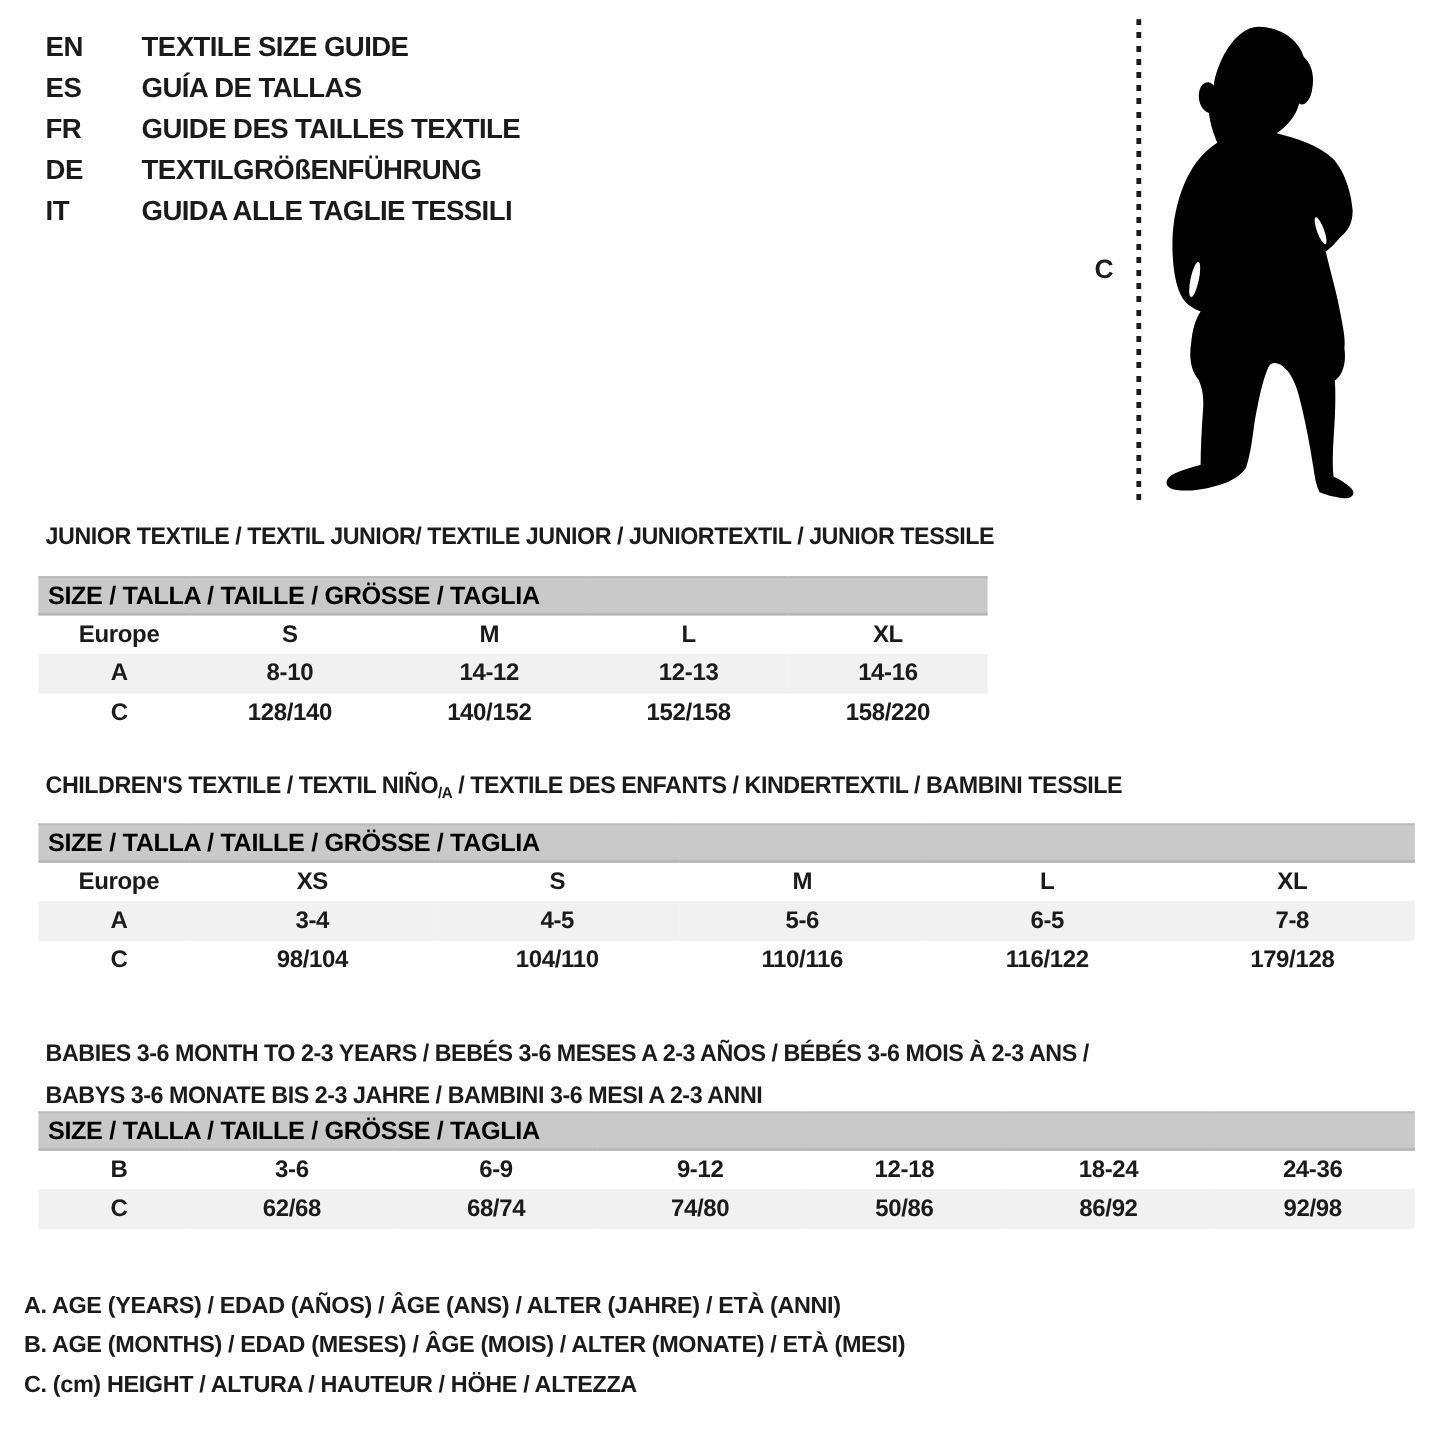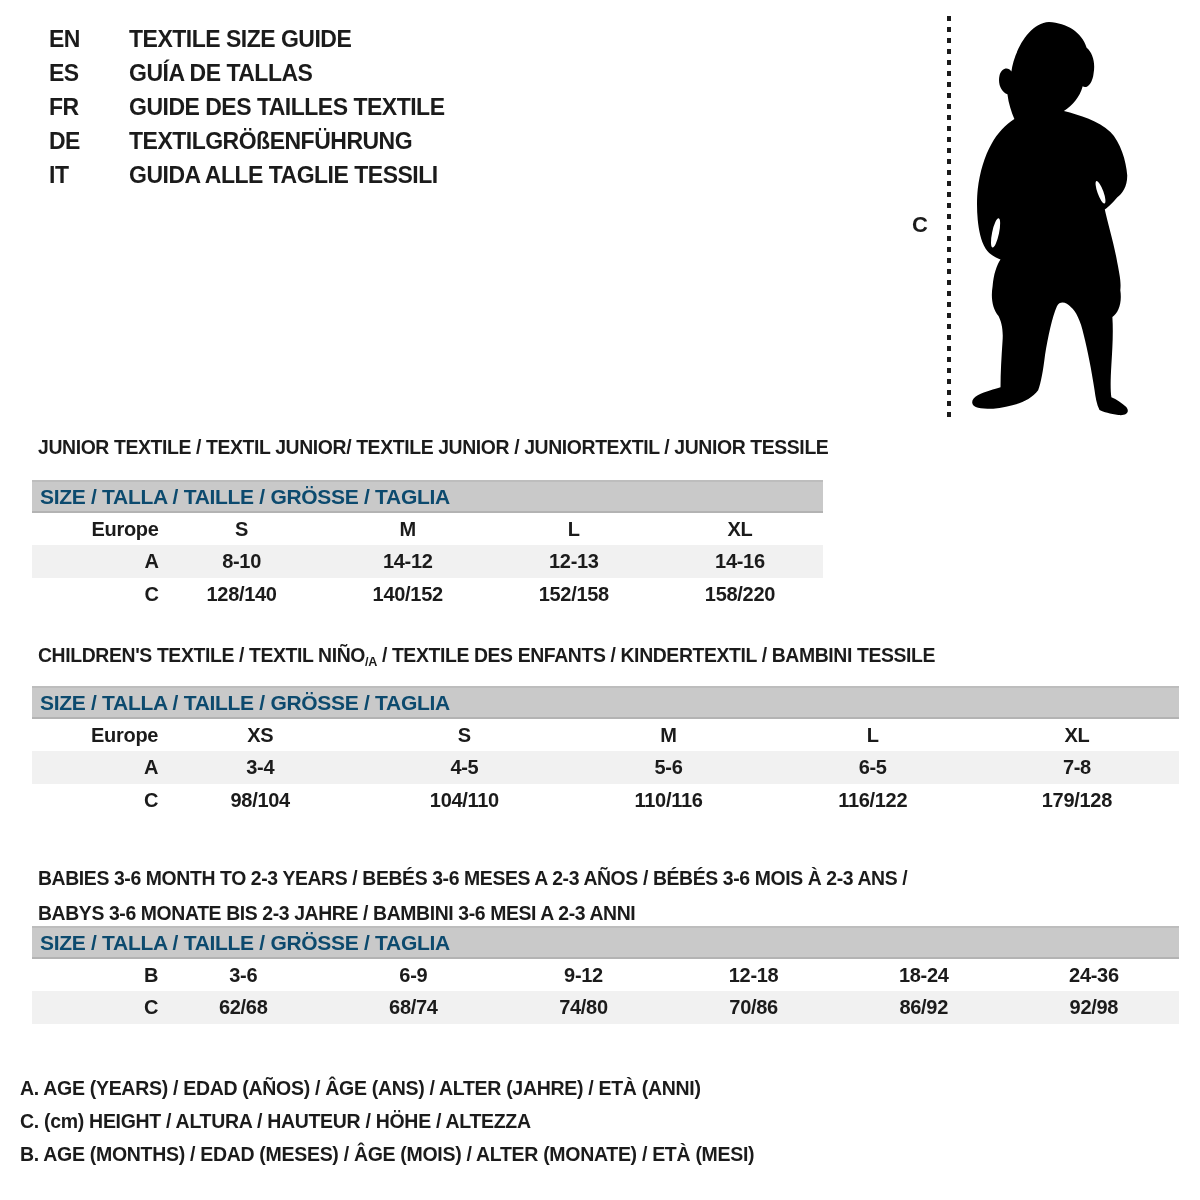--- a/index.html
+++ b/index.html
@@ -14,21 +14,21 @@
   .page{
     position:relative;
     width:1200px;height:1200px;
     background:var(--page_bg);
     font-family:"Liberation Sans","DejaVu Sans",sans-serif;
     font-weight:700;
     color:var(--ink);
     overflow:hidden;
   }
   
-  .lang-block{position:absolute;left:49px;top:22px;}
+  .lang-block{position:absolute;left:38px;top:22px;}
   .lang-row{display:flex;font-size:23px;line-height:34px;letter-spacing:-0.5px;}
   .lang-row .code{width:80px;flex:0 0 80px;}
   
   .c-label{position:absolute;left:912px;top:212px;font-size:22px;}
   .dash-line{
     position:absolute;left:947px;top:16px;width:4px;height:402px;
     background:repeating-linear-gradient(to bottom,var(--ink) 0 5px,transparent 5px 11px);
   }
   .toddler{position:absolute;left:963px;top:22px;width:177px;height:396px;}
   
@@ -40,27 +40,27 @@
   .sec-title sub{font-size:13px;vertical-align:-4px;}
   #junior-title{top:436px;}
   #children-title{top:644px;}
   #babies-title{top:861px;line-height:35px;}
   
   .size-table{position:absolute;border-collapse:collapse;table-layout:fixed;}
   #table-junior{left:32px;top:480px;width:791px;}
   #table-children{left:32px;top:686px;width:1147px;}
   #table-babies{left:32px;top:926px;width:1147px;}
   .size-table td{font-size:20px;letter-spacing:-0.3px;height:33px;text-align:center;vertical-align:middle;}
-  .size-table td.rowlabel{text-align:right;padding-left:8px;}
+  .size-table td.rowlabel{text-align:center;padding-left:8px;}
   .size-table tr.bar td{
     background:var(--bar_bg);
     border-top:2px solid #bdbdbd;
     border-bottom:2px solid var(--bar_edge);
     height:31px;text-align:left;padding-left:8px;
-    font-size:21px;color:#0c4a6e;
+    font-size:21px;color:#000000;
   }
   .size-table tr.shaded td{background:var(--row_alt);}
   
   .legend{position:absolute;left:20px;top:1072px;}
   .legend-line{font-size:19.5px;line-height:33px;letter-spacing:-0.3px;white-space:nowrap;}
 </style>
 </head>
 <body>
 
 <div class="page">
@@ -242,26 +242,26 @@
       <td>9-12</td>
       <td>12-18</td>
       <td>18-24</td>
       <td>24-36</td>
     </tr>
     <tr class="shaded">
       <td class="rowlabel">C</td>
       <td>62/68</td>
       <td>68/74</td>
       <td>74/80</td>
-      <td>70/86</td>
+      <td>50/86</td>
       <td>86/92</td>
       <td>92/98</td>
     </tr>
   </tbody>
     </table>
 
   <footer class="legend">
     <div class="legend-line">A. AGE (YEARS) / EDAD (AÑOS) / ÂGE (ANS) / ALTER (JAHRE) / ETÀ (ANNI)</div>
+    <div class="legend-line">B. AGE (MONTHS) / EDAD (MESES) / ÂGE (MOIS) / ALTER (MONATE) / ETÀ (MESI)</div>
     <div class="legend-line">C. (cm) HEIGHT / ALTURA / HAUTEUR / HÖHE / ALTEZZA</div>
-    <div class="legend-line">B. AGE (MONTHS) / EDAD (MESES) / ÂGE (MOIS) / ALTER (MONATE) / ETÀ (MESI)</div>
   </footer>
 
 </div>
 
 </body></html>

